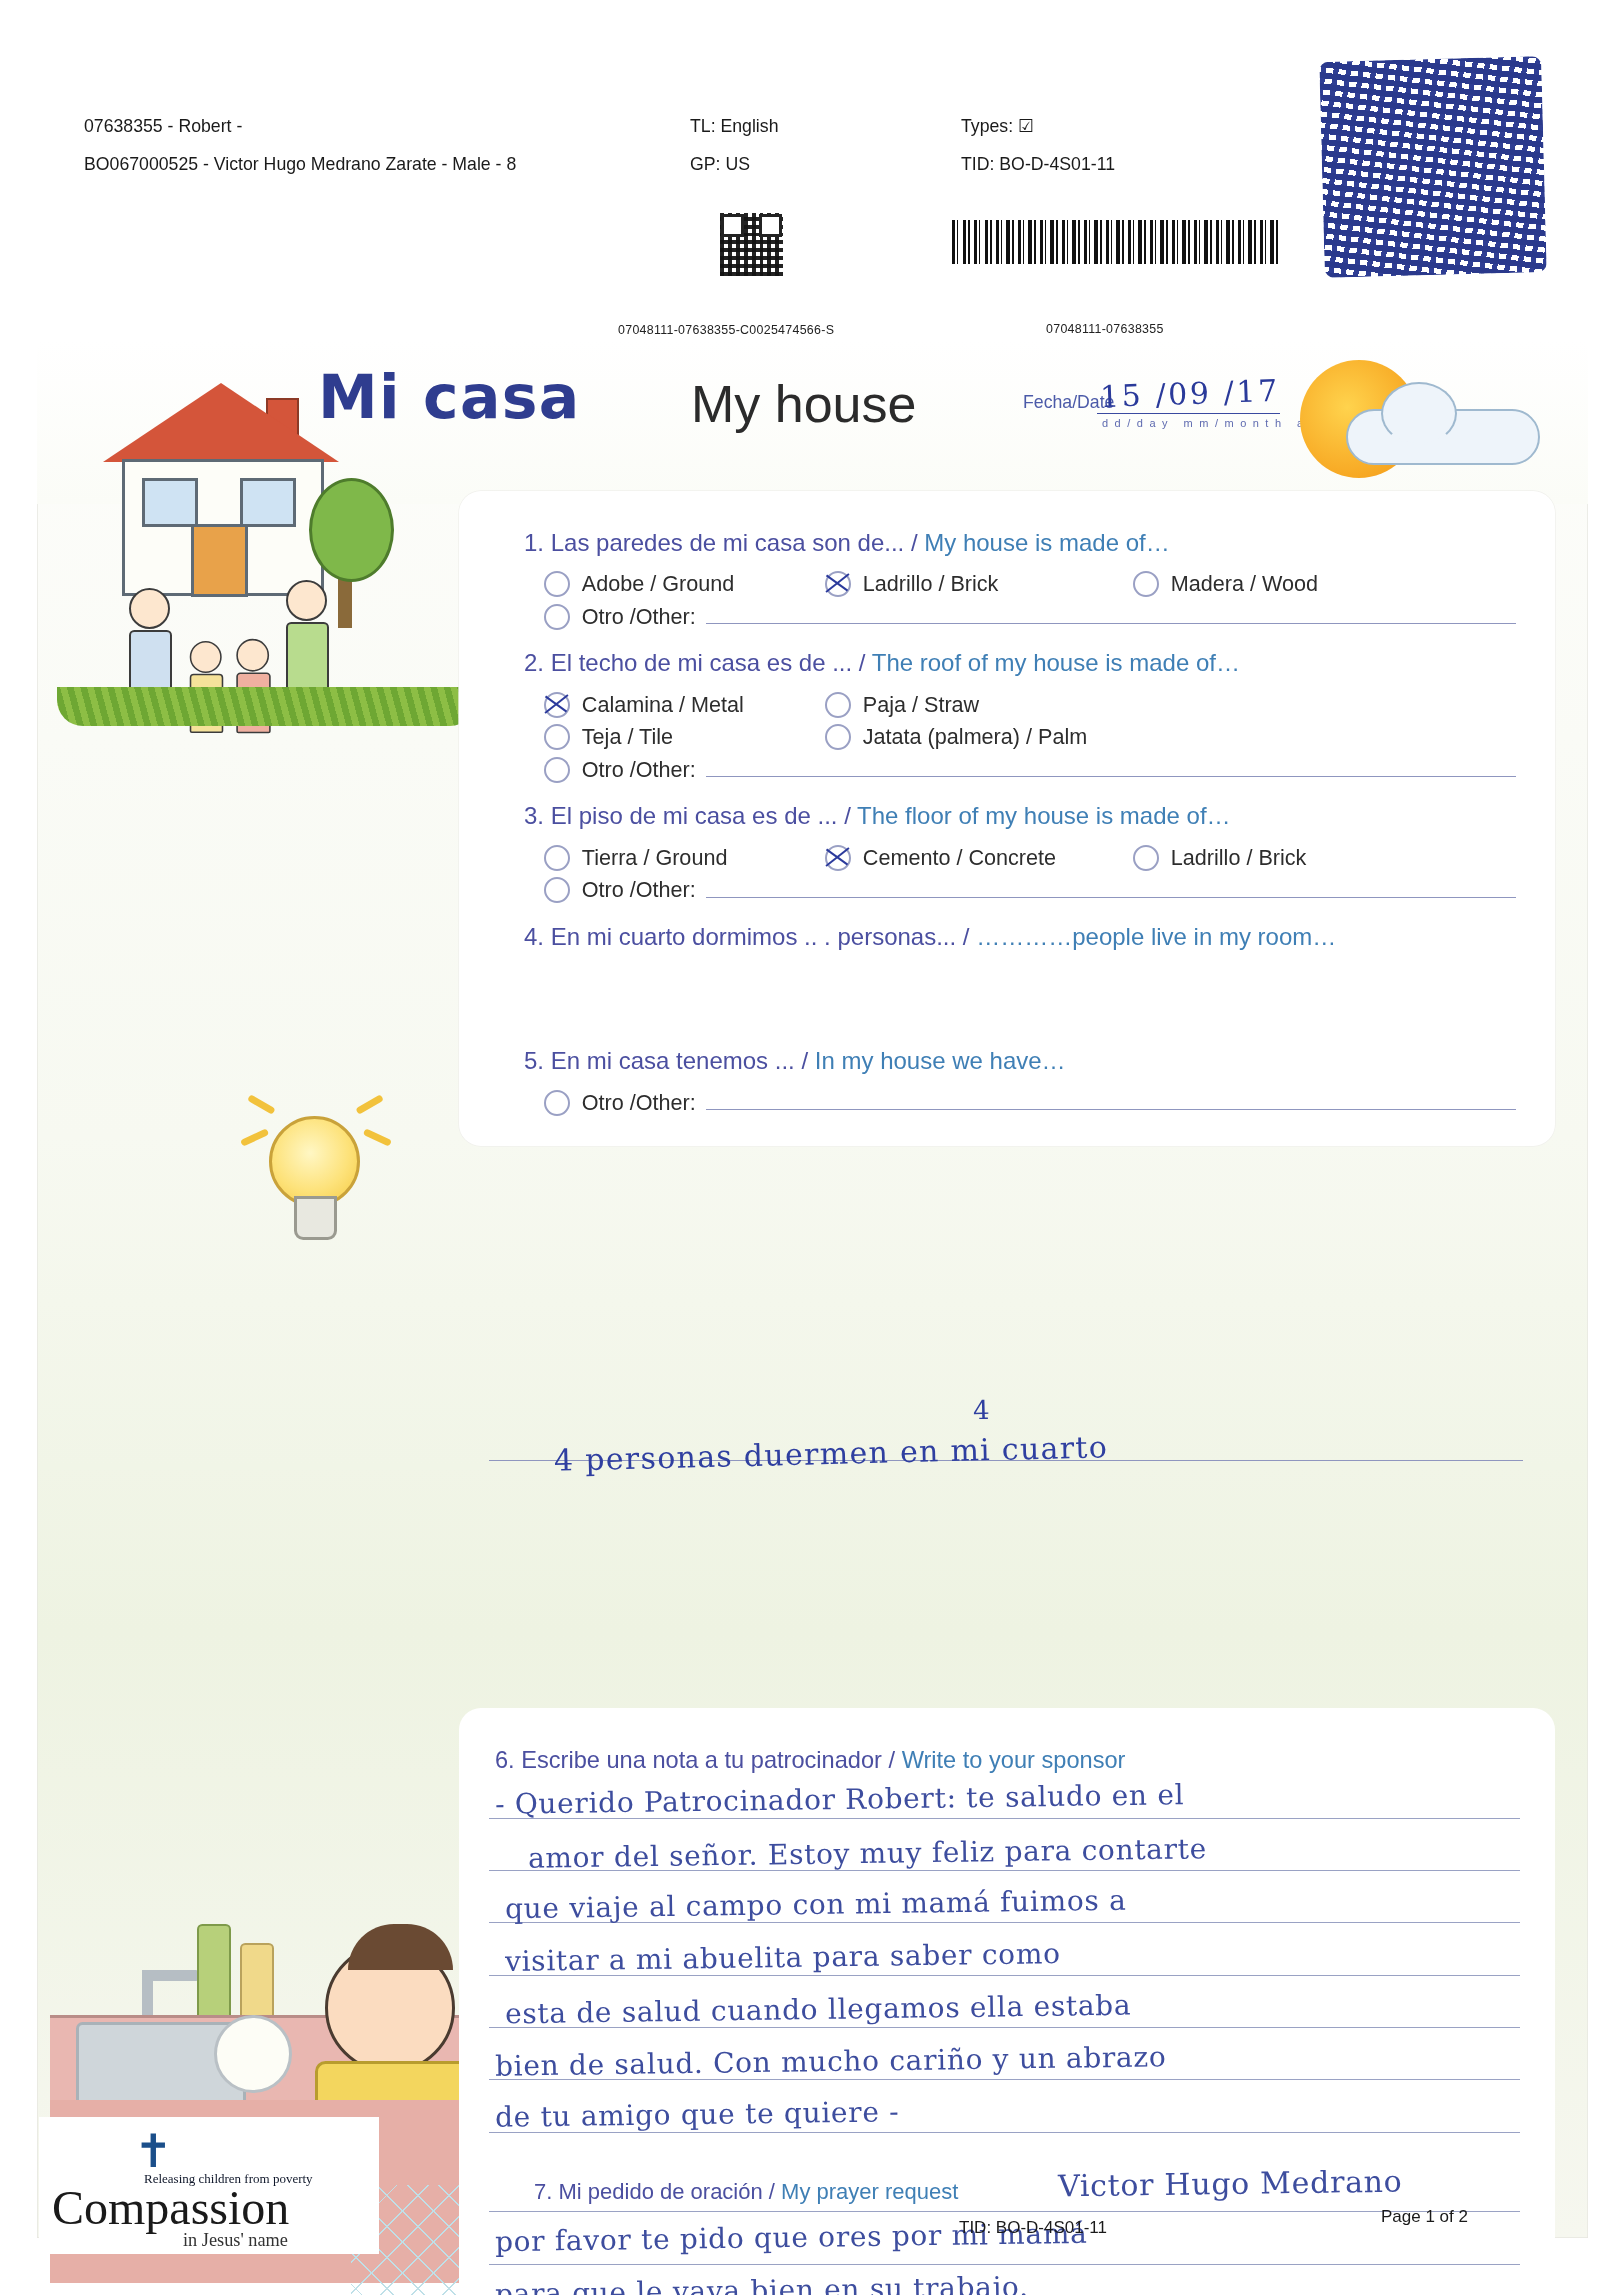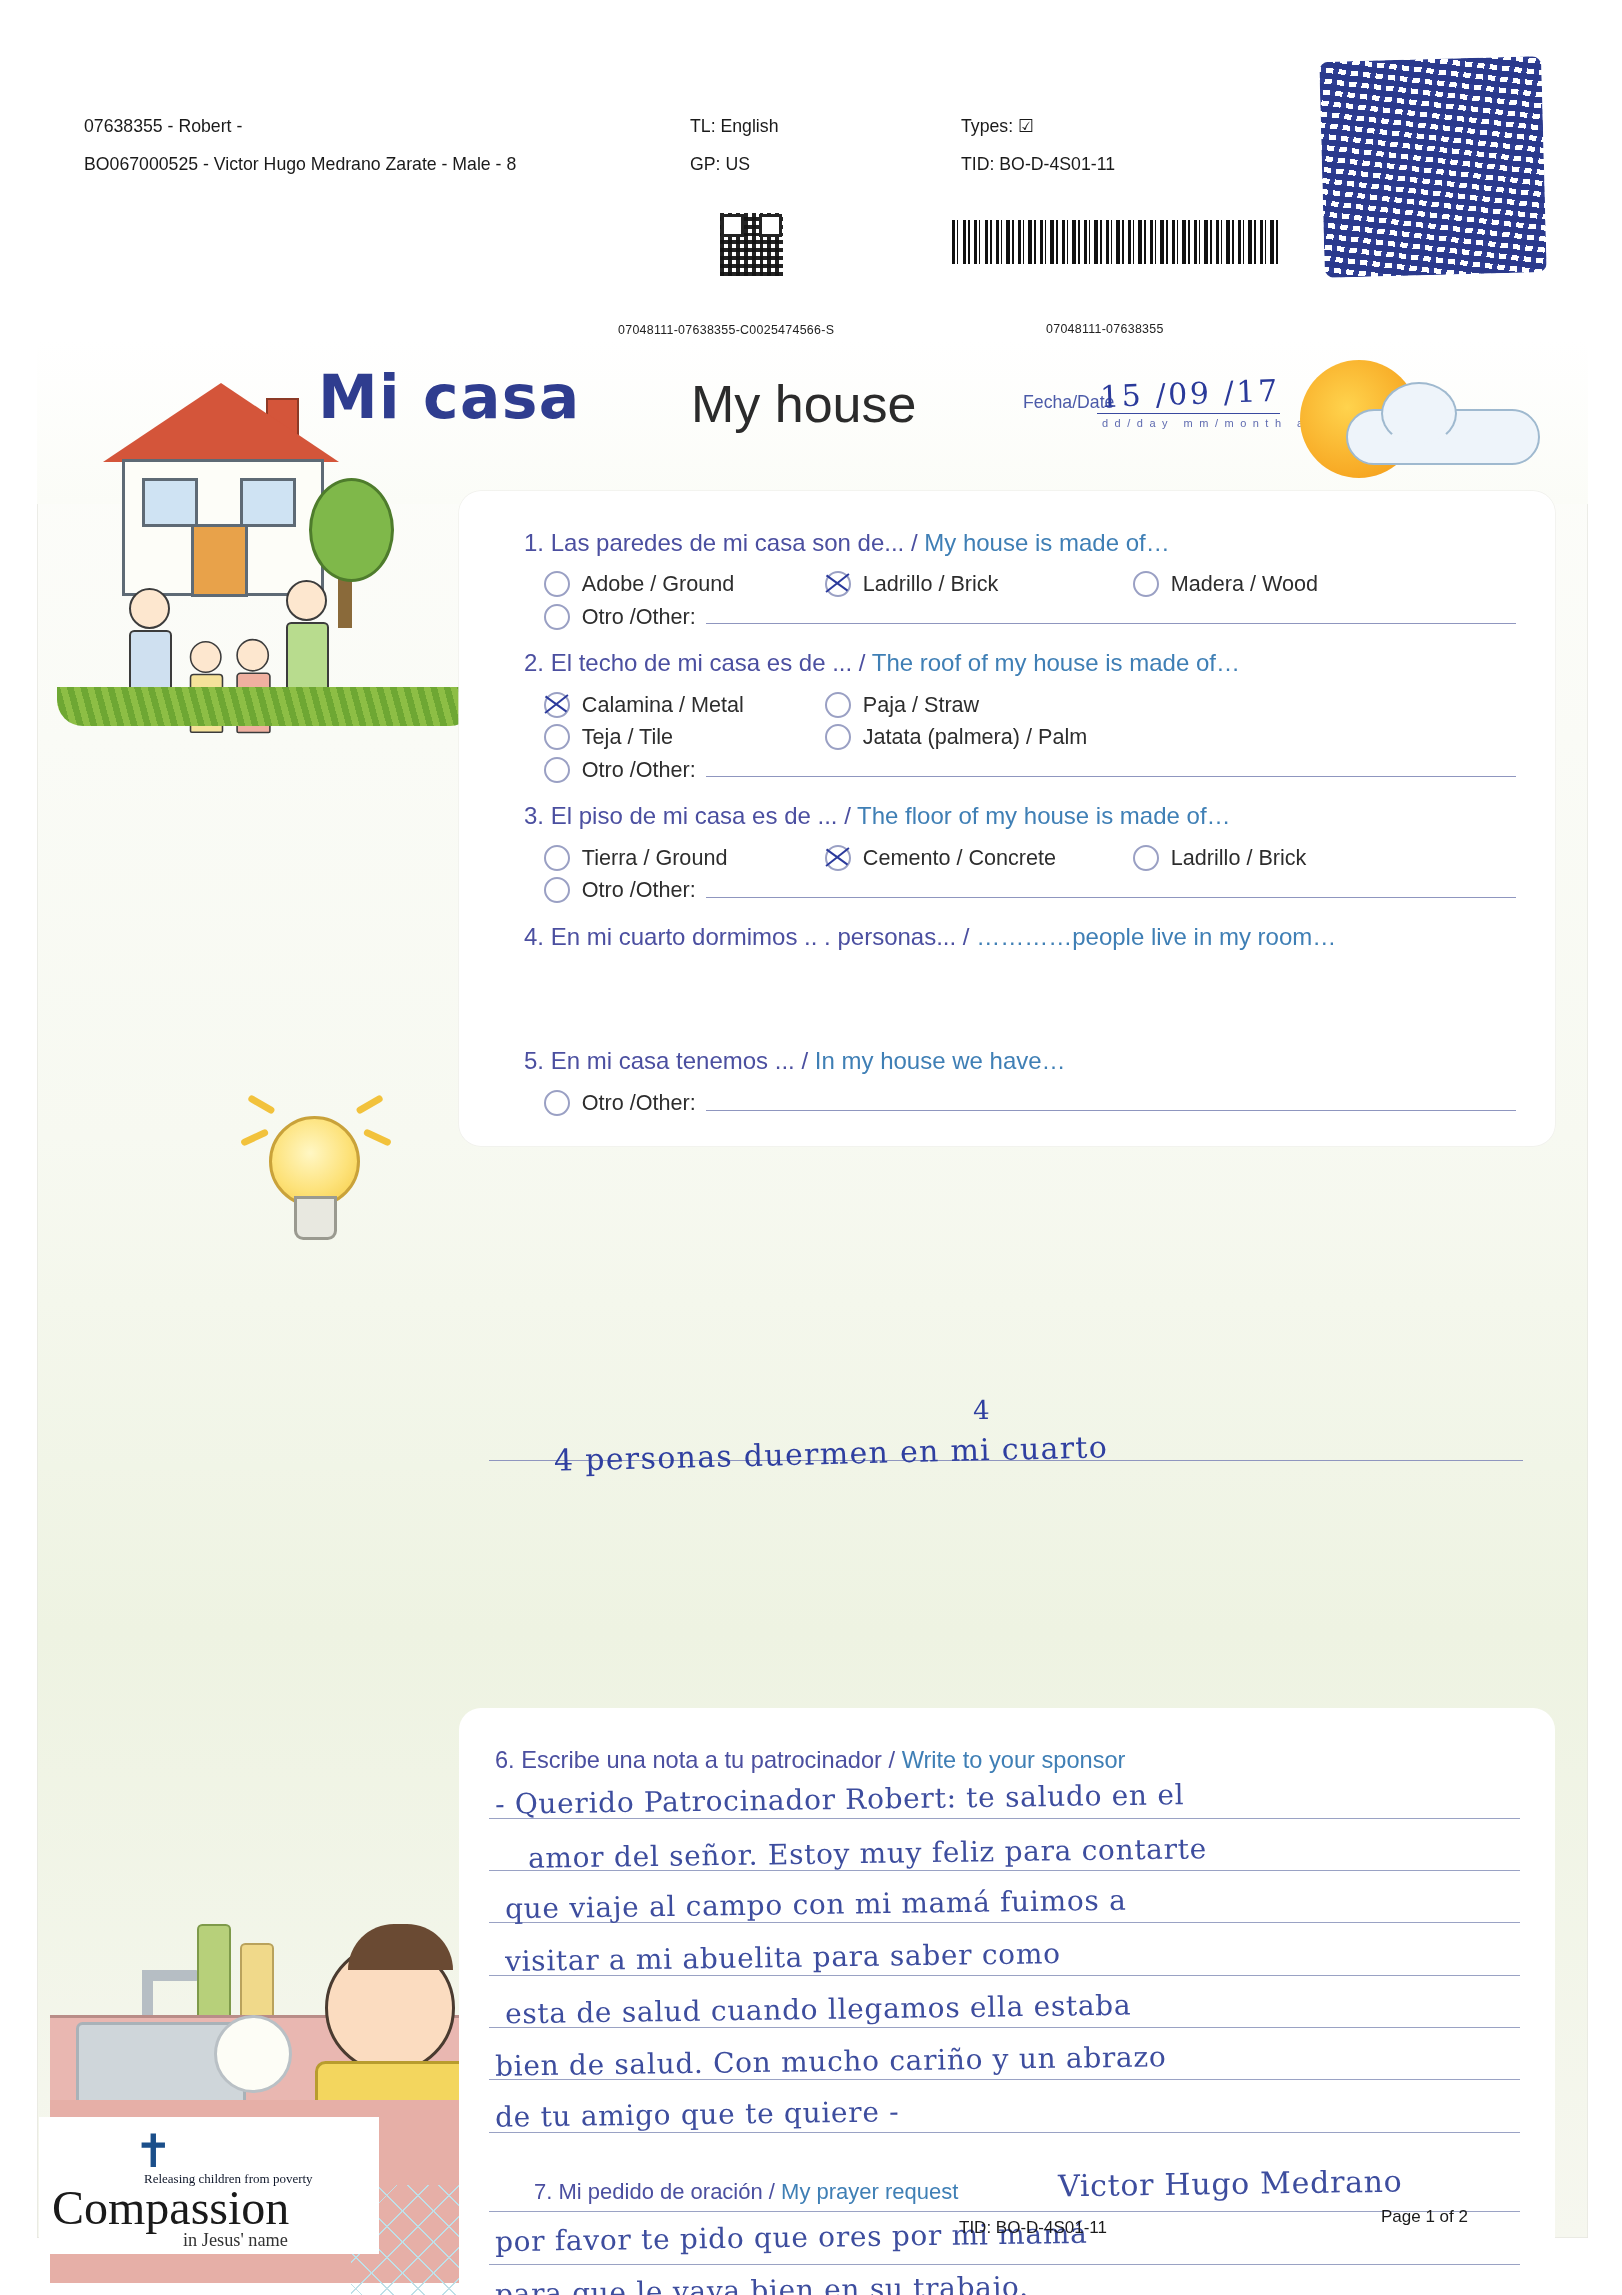--- a/index.html
+++ b/index.html
@@ -368,21 +368,21 @@
   .radio.checked::after {
     content: "";
     position: absolute;
     left: -2.6px; top: 9.2px;
     width: 26px; height: 2px;
     background: #2b3a9c;
     transform: rotate(36deg);
   }
   .otro {
     display: flex;
-    align-items: center;
+    align-items: flex-start;
     margin-left: 46px;
     font-size: 21.6px;
     color: #2d2d2d;
   }
   .otro .line {
     flex: 1;
     border-bottom: 1.3px solid #8f96bf;
     margin-left: 10.5px;
     margin-bottom: 5.2px;
     height: 19.6px;

